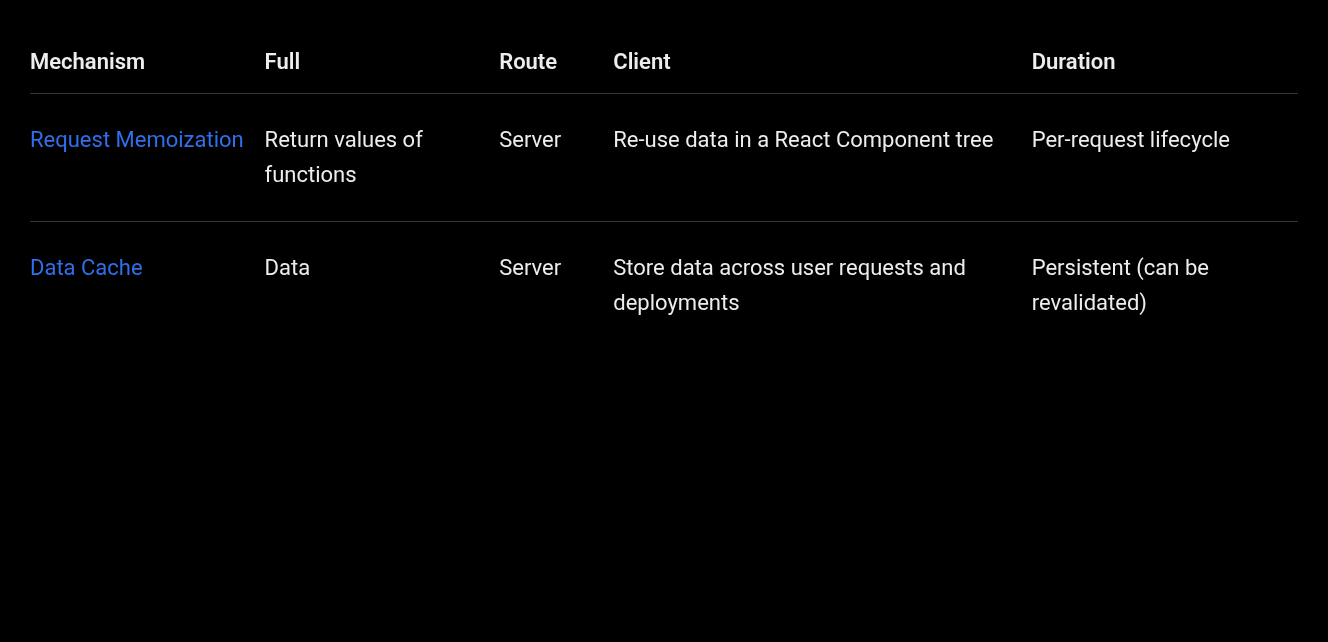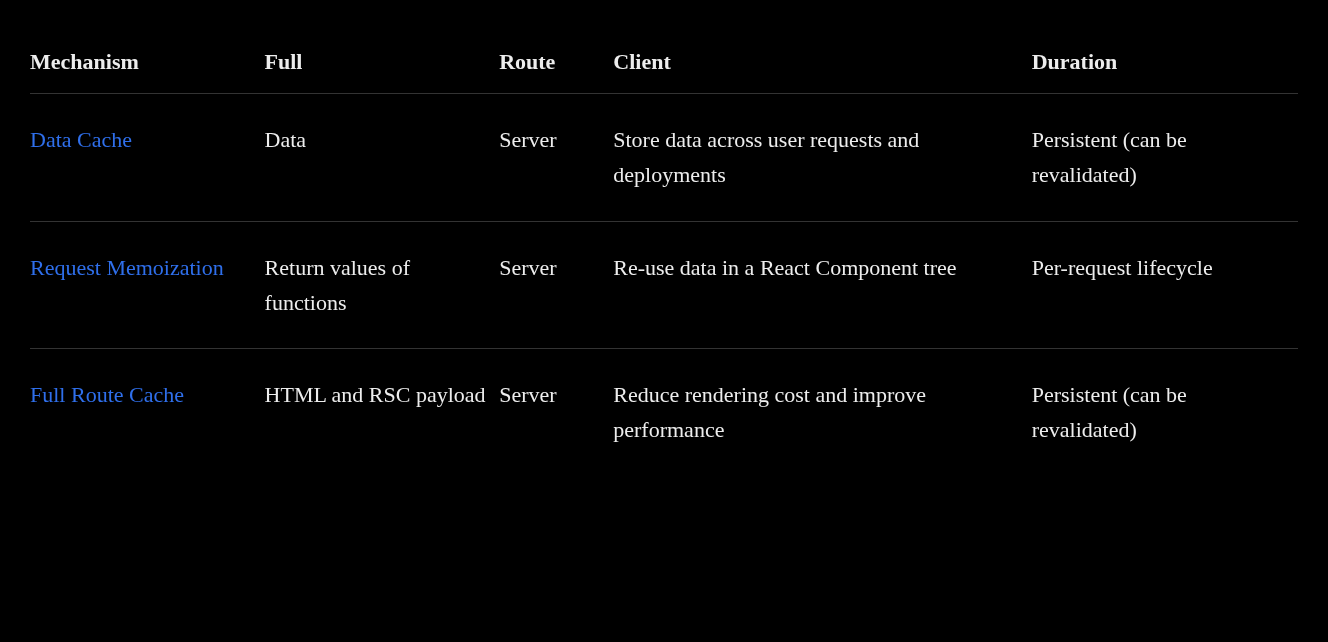--- a/index.html
+++ b/index.html
@@ -13,21 +13,20 @@
       font-family: -apple-system, BlinkMacSystemFont, "Segoe UI", Roboto, Helvetica, Arial, sans-serif;
       font-size: 22px;
       line-height: 1.6;
       padding: 30px;
       width: 1328px;
     }
     table {
       width: 100%;
       border-collapse: collapse;
       table-layout: fixed;
-      font-family: Liberation Serif, serif;
     }
     col.col-mechanism { width: 18.5%; }
     col.col-what { width: 18.5%; }
     col.col-where { width: 9%; }
     col.col-purpose { width: 33%; }
     col.col-duration { width: 21%; }
     th {
       text-align: left;
       font-weight: 600;
       color: #ededed;
@@ -66,39 +65,30 @@
       <th>Mechanism</th>
       <th>Full</th>
       <th>Route</th>
       <th>Client</th>
       <th>Duration</th>
     </tr>
   </thead>
   <tbody>
     <tr>
       <td>
-        <a class="link">Data Cache</a>
-      </td>
-      <td>Data</td>
-      <td>Server</td>
-      <td>Store data across user requests and deployments</td>
-      <td>Persistent (can be revalidated)</td>
-    </tr>
-    <tr>
-      <td>
         <a class="link">Request Memoization</a>
       </td>
       <td>Return values of functions</td>
       <td>Server</td>
       <td>Re-use data in a React Component tree</td>
       <td>Per-request lifecycle</td>
     </tr>
     <tr>
       <td>
-        <a class="link">Full Route Cache</a>
+        <a class="link">Data Cache</a>
       </td>
-      <td>HTML and RSC payload</td>
+      <td>Data</td>
       <td>Server</td>
-      <td>Reduce rendering cost and improve performance</td>
+      <td>Store data across user requests and deployments</td>
       <td>Persistent (can be revalidated)</td>
     </tr>
   </tbody>
 </table>
 
 </body></html>

